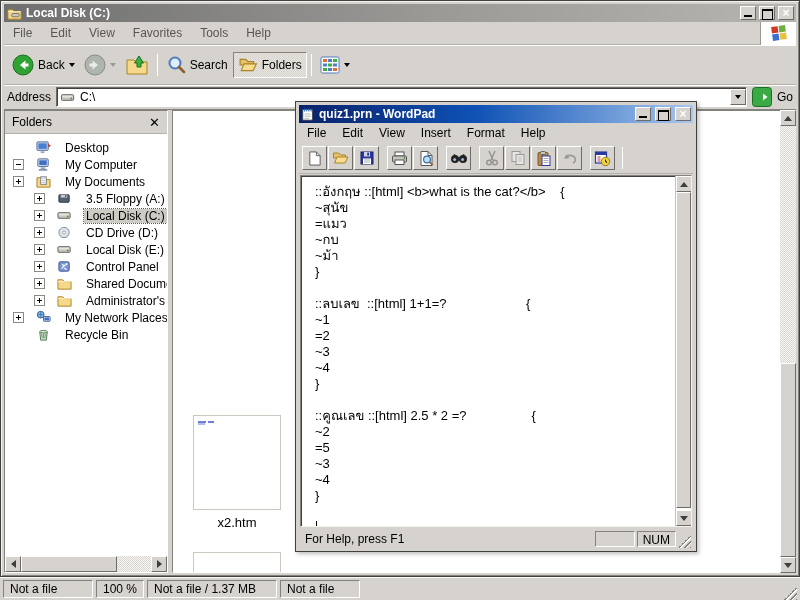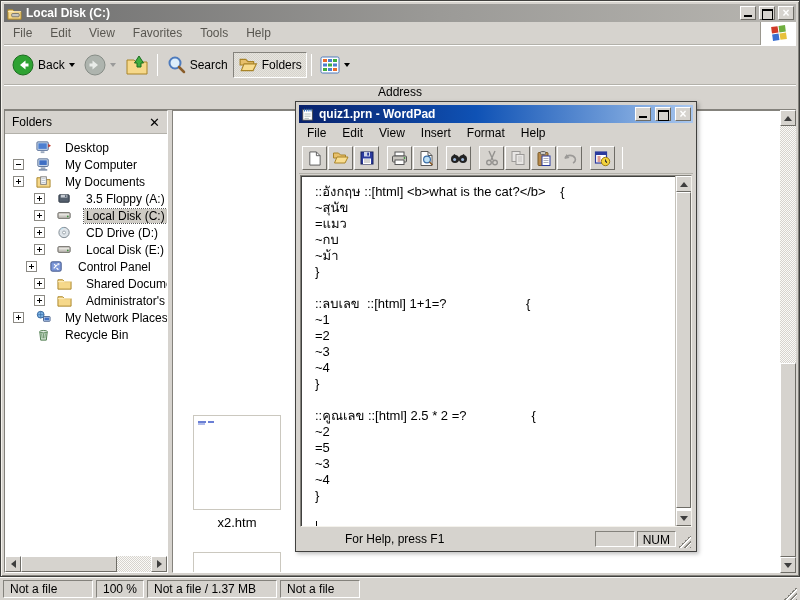--- a/index.html
+++ b/index.html
@@ -29,21 +29,21 @@
   
   #explorer { position:absolute; left:0; top:0; width:800px; height:577px; display:flex; flex-direction:column; }
   .x-title { height:18px; background:linear-gradient(90deg,#6f6f6f,#9b9a97 55%,#b7b5b0); display:flex; align-items:center; padding:0 2px; gap:3px; color:#fff; font-weight:bold; }
   .x-title .cap { flex:1; white-space:nowrap; overflow:hidden; }
   .x-menu { height:23px; display:flex; align-items:center; border-bottom:1px solid #b3b1aa; box-shadow:0 1px 0 #fff; }
   .x-menu .mi { padding:3px 9px; color:#585650; }
   .x-logo { margin-left:auto; width:36px; height:23px; background:#fff; border-left:1px solid #9a978e; display:flex; align-items:center; justify-content:center; }
   .x-tools { height:40px; display:flex; align-items:center; padding:0 4px; gap:1px; border-bottom:1px solid #b3b1aa; box-shadow:0 1px 0 #fff; }
   .tbtn { display:flex; align-items:center; gap:4px; padding:2px 4px; height:26px; }
   .tbtn.pressed { border:1px solid; border-color:#84827c #fff #fff #84827c; background-color:#e7e5dd; }
-  .x-addr { height:25px; display:flex; align-items:center; padding:0 3px; gap:5px; border-bottom:1px solid #84827c;flex-direction:column; }
+  .x-addr { height:25px; display:flex; align-items:center; padding:0 3px; gap:5px; border-bottom:1px solid #84827c; }
   .addr-combo { flex:1; height:20px; background:#fff; border:1px solid; border-color:#6e6c66 #fff #fff #6e6c66; box-shadow:inset 1px 1px 0 #40403e; display:flex; align-items:center; padding-left:3px; gap:4px; }
   .addr-drop { margin-left:auto; width:16px; height:16px; display:flex; align-items:center; justify-content:center; }
   .x-body { flex:1; display:flex; position:relative; overflow:hidden; background:#D6D3CE; }
 
   
   .folders { width:164px; display:flex; flex-direction:column; background:#fff; border:1px solid; border-color:#84827c #fff #fff #84827c; }
   .f-head { height:23px; background:#D6D3CE; display:flex; align-items:center; padding:0 7px; border-bottom:1px solid #b3b1aa; flex:none; }
   .f-close { margin-left:auto; font-weight:bold; font-size:13px; color:#000; }
   .tree { flex:1; padding-top:5px; overflow:hidden; }
   .trow { height:17px; display:flex; align-items:center; gap:11px; white-space:nowrap; }
@@ -79,21 +79,21 @@
   .w-tools { height:31px; display:flex; align-items:center; padding:0 3px; border-bottom:1px solid #b3b1aa; }
   .wtb { width:25px; height:24px; display:flex; align-items:center; justify-content:center; margin-right:1px; }
   .wtb.dim svg { opacity:0.45; filter:grayscale(1); }
   .tgap { width:7px; }
   .w-doc { flex:1; background:#fff; border:1px solid; border-color:#84827c #f4f2ec #f4f2ec #84827c; box-shadow:inset 1px 1px 0 #40403e; margin:1px; display:flex; position:relative; overflow:hidden; }
   .lines { flex:1; padding:8px 0 0 14px; font-size:13px; line-height:16px; white-space:pre; overflow:hidden; font-family:"Liberation Sans","DejaVu Sans",sans-serif; }
   .caret { position:absolute; left:15px; top:345px; width:1px; height:13px; background:#000; }
   .wsb { width:16px; flex:none; display:flex; flex-direction:column; border-left:1px solid #c4c1ba; }
   .wsb .track { flex:1; position:relative; }
   .wvthumb { position:absolute; left:0; right:0; top:0; bottom:2px; border:1px solid; border-color:#fff #6e6c66 #6e6c66 #fff; background:#D6D3CE; }
-  .w-status { height:20px; display:flex; align-items:center; gap:2px; padding:1px 2px 0 2px;margin-left:40px; }
+  .w-status { height:20px; display:flex; align-items:center; gap:2px; padding:1px 2px 0 2px; }
   .w-status .msg { flex:1; padding-left:4px; }
   .scell { height:16px; border:1px solid; border-color:#84827c #fff #fff #84827c; padding:1px 5px; }
   .grip { width:13px; height:13px; align-self:flex-end;
           background:linear-gradient(135deg,transparent 50%,#84827c 50%,#84827c 56%,#fff 56%,#fff 62%,transparent 62%,transparent 72%,#84827c 72%,#84827c 78%,#fff 78%,#fff 84%,transparent 84%,transparent 94%,#84827c 94%); }
 
   
   #taskstatus { position:absolute; left:0; top:577px; width:800px; height:23px; background:#D6D3CE; border-top:1px solid #fbfaf7; display:flex; align-items:center; gap:3px; padding:0 3px; }
   .tpanel { height:18px; border:1px solid; border-color:#84827c #fff #fff #84827c; padding:1px 6px; white-space:nowrap; }
   #taskstatus .grip { margin-left:auto; }
 
@@ -335,21 +335,21 @@
               </svg>
               <span class="tlabel">CD Drive (D:)</span>
             </div>
           <div class="trow" style="padding-left:29px">
               <span class="exp plus"></span>
               <svg class="ticon" viewBox="0 0 16 16">
                 <use href="#i-disk"></use>
               </svg>
               <span class="tlabel">Local Disk (E:)</span>
             </div>
-          <div class="trow" style="padding-left:21px">
+          <div class="trow" style="padding-left:29px">
               <span class="exp plus"></span>
               <svg class="ticon" viewBox="0 0 16 16">
                 <use href="#i-control"></use>
               </svg>
               <span class="tlabel">Control Panel</span>
             </div>
           <div class="trow" style="padding-left:29px">
               <span class="exp plus"></span>
               <svg class="ticon" viewBox="0 0 16 16">
                 <use href="#i-folder"></use>

